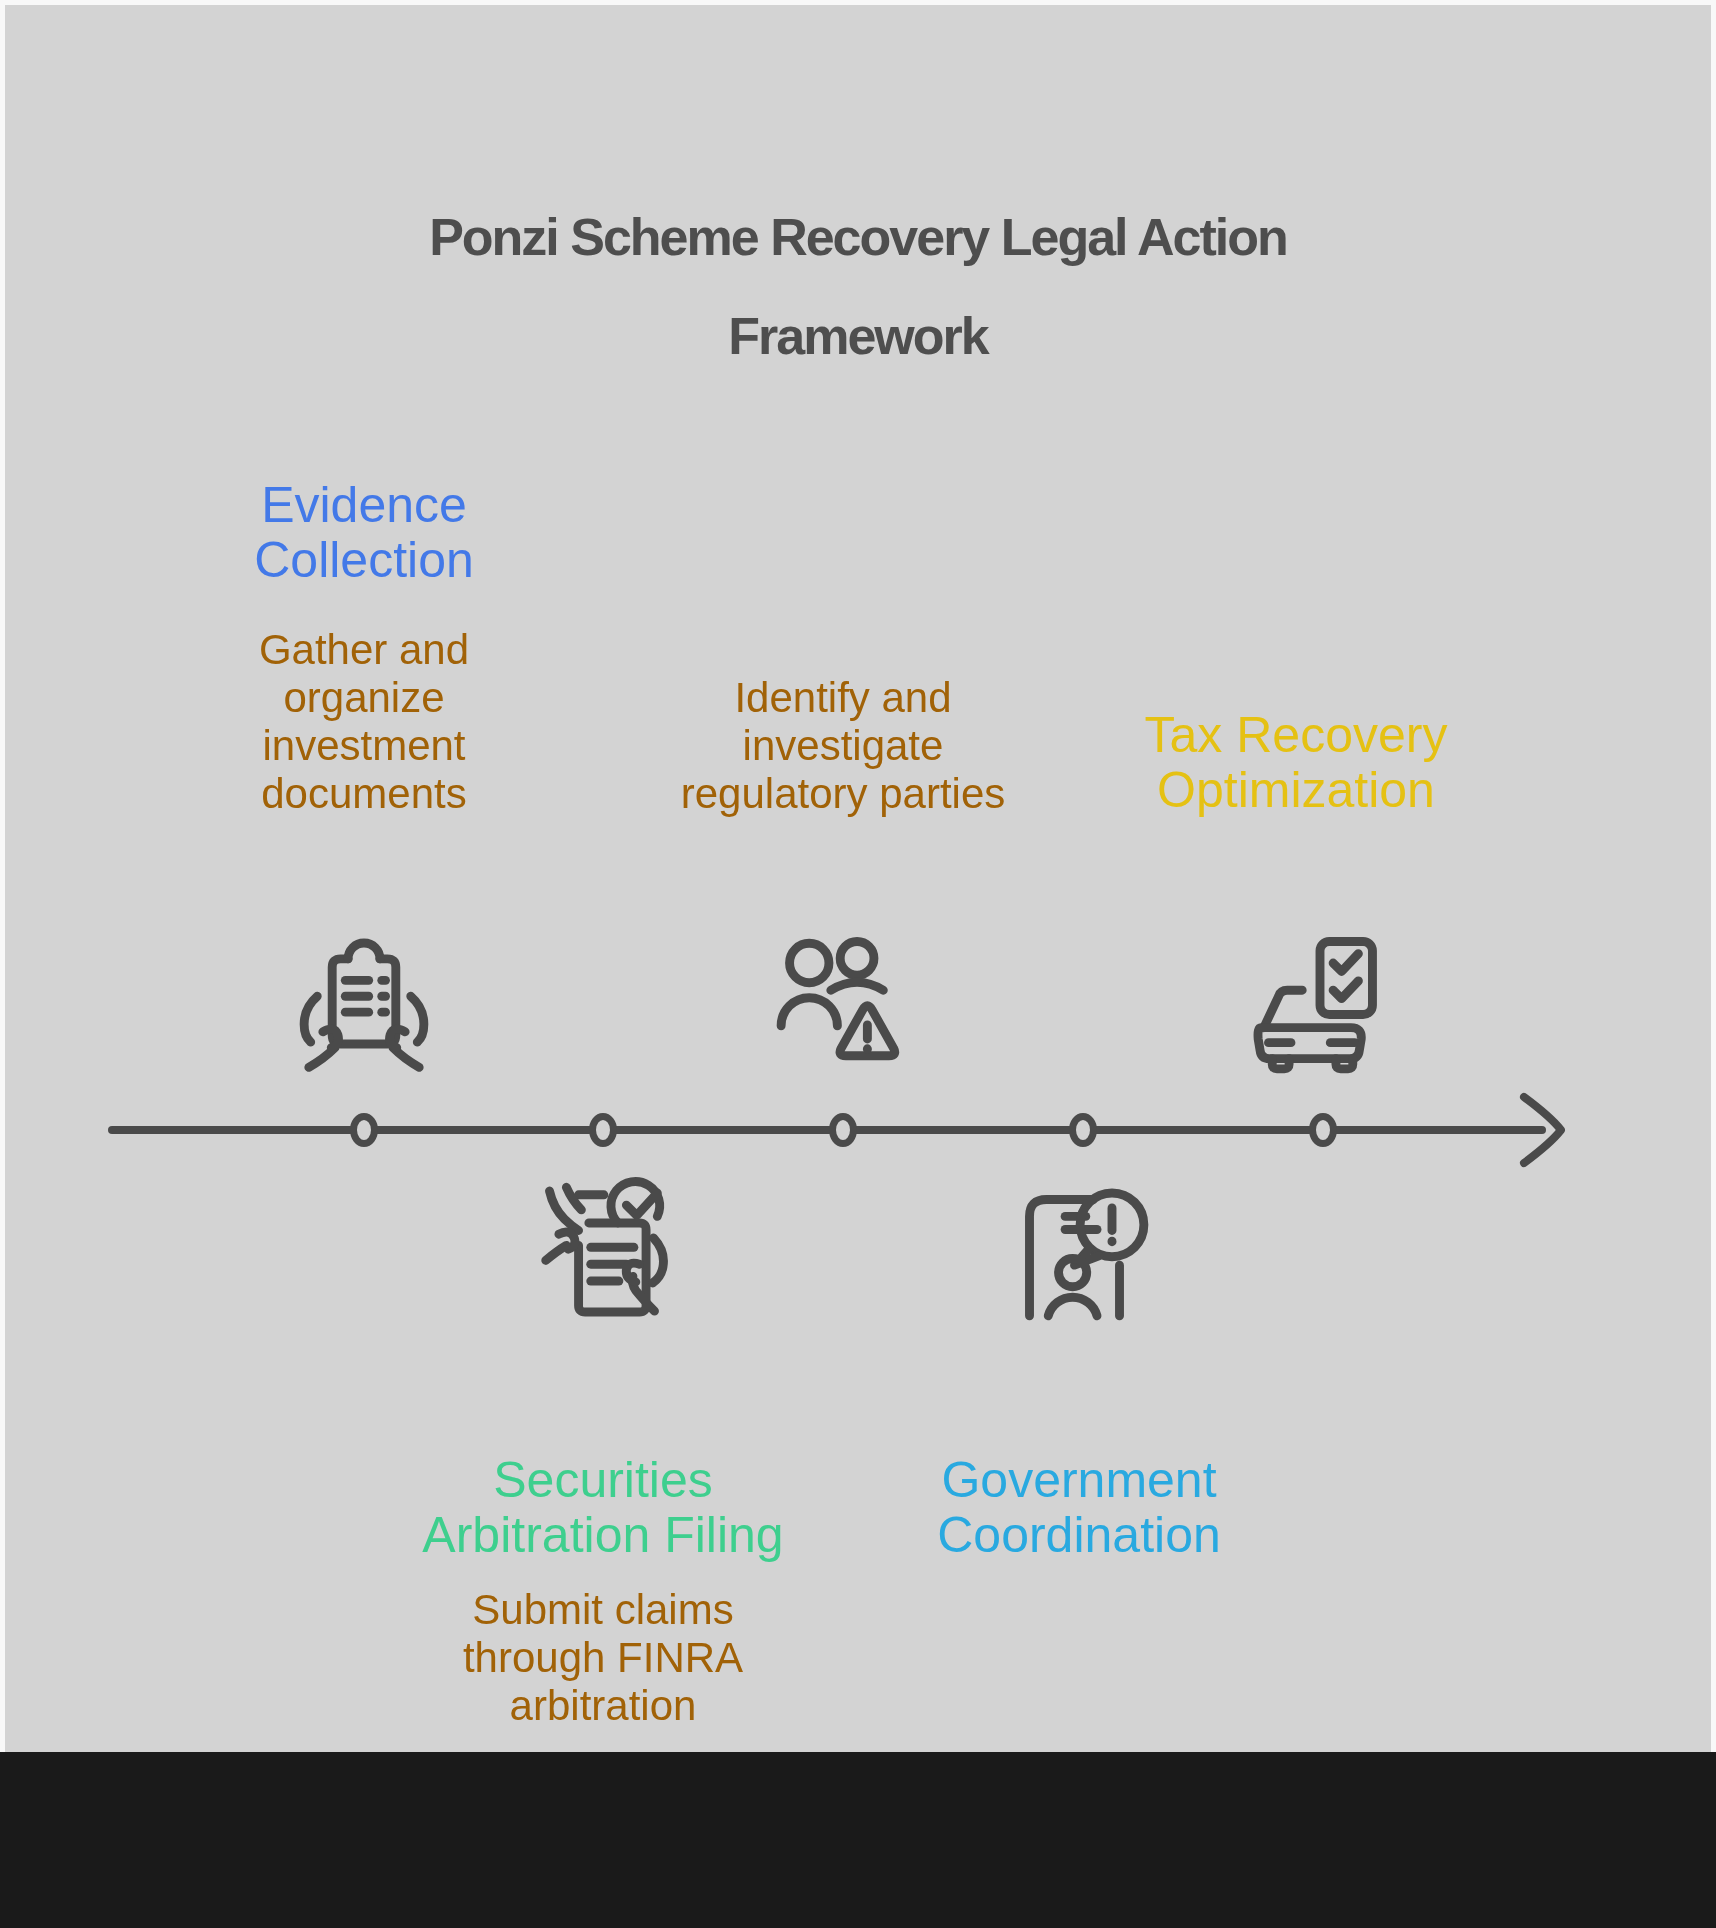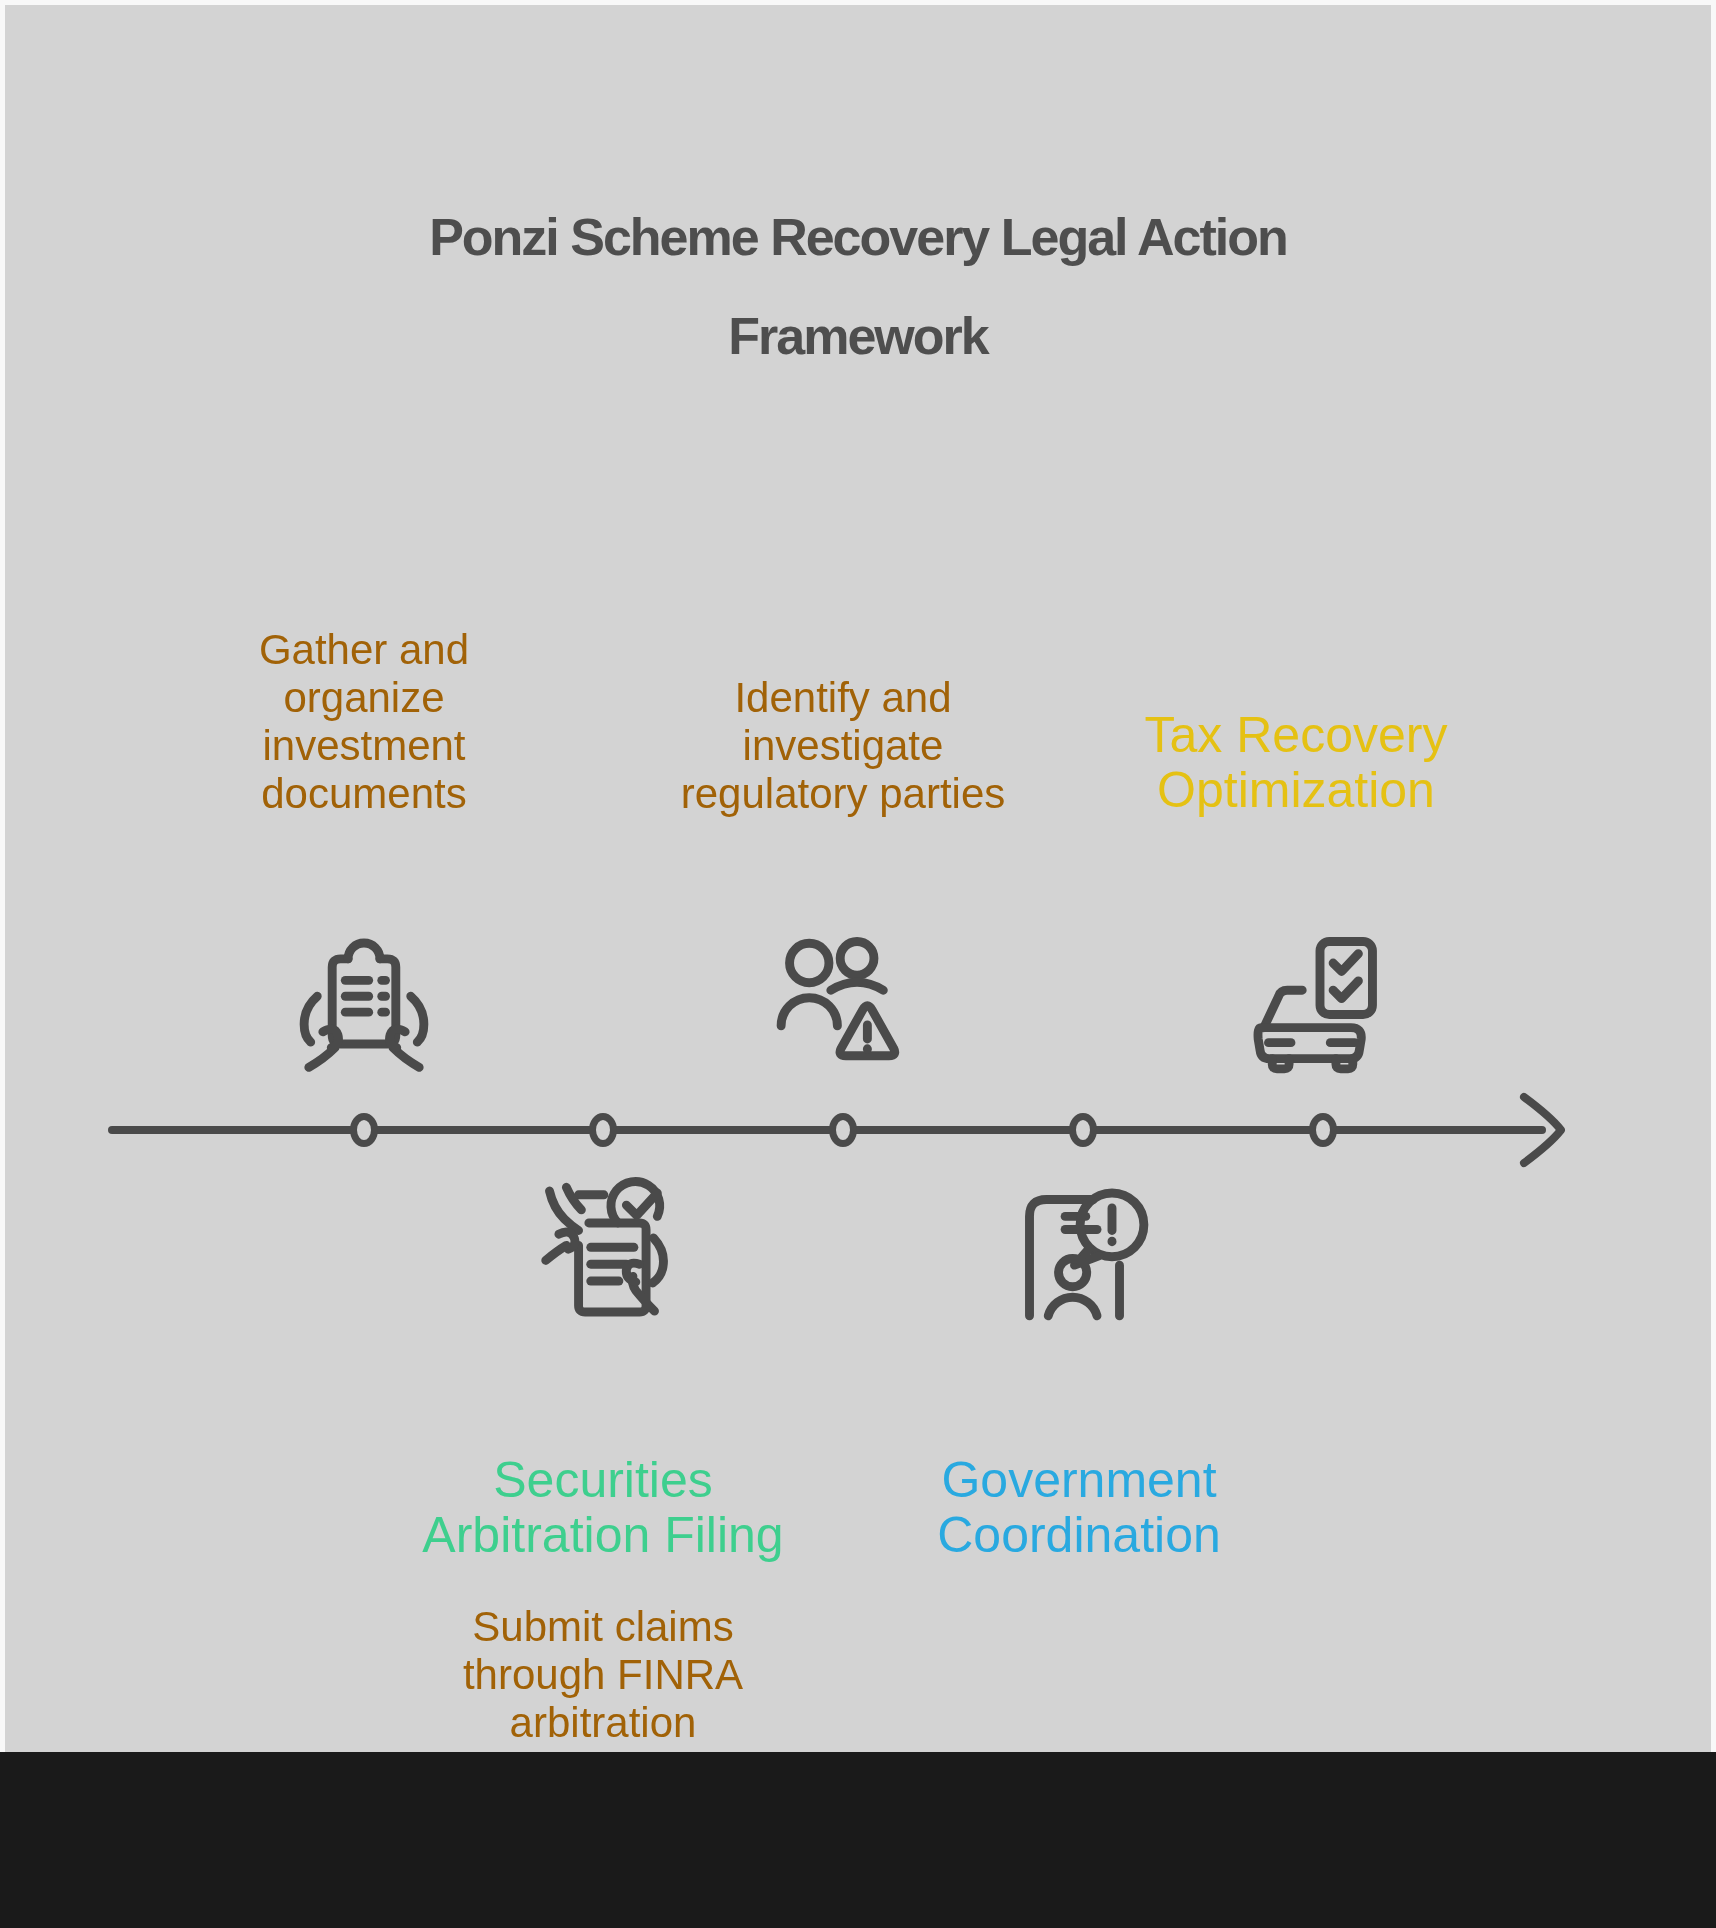--- a/index.html
+++ b/index.html
@@ -26,21 +26,21 @@
     letter-spacing:-2px;
     color:#4e4e4e;
     white-space:pre-line;
   }
   .stage{
     position:absolute;
     display:flex;flex-direction:column;align-items:center;
     text-align:center;
   }
   .stage.top{justify-content:flex-end;gap:38px;top:370px;height:448px;}
-  .stage.bottom{justify-content:flex-start;gap:40px;top:1453px;}
+  .stage.bottom{justify-content:flex-start;gap:23px;top:1453px;}
   .stage-title{
     font-size:50px;line-height:55px;font-weight:400;
     white-space:pre-line;
   }
   .stage-desc{
     font-size:42px;line-height:48px;
     color:#a16207;
     white-space:pre-line;
   }
   .col-ec{left:224px;width:280px;}
@@ -59,20 +59,22 @@
 </head>
 <body>
 
 <div class="panel"></div>
 <div class="footer-bar"></div>
 
 <h1 class="title">Ponzi Scheme Recovery Legal Action
 Framework</h1>
 
 <div class="stage top col-ec">
+  <div class="stage-title" style="color: rgb(67, 121, 232);">Evidence
+Collection</div>
   <div class="stage-desc">Gather and
 organize
 investment
 documents</div>
 </div>
 
 <div class="stage top col-mp">
   <div class="stage-desc">Identify and
 investigate
 regulatory parties</div>

